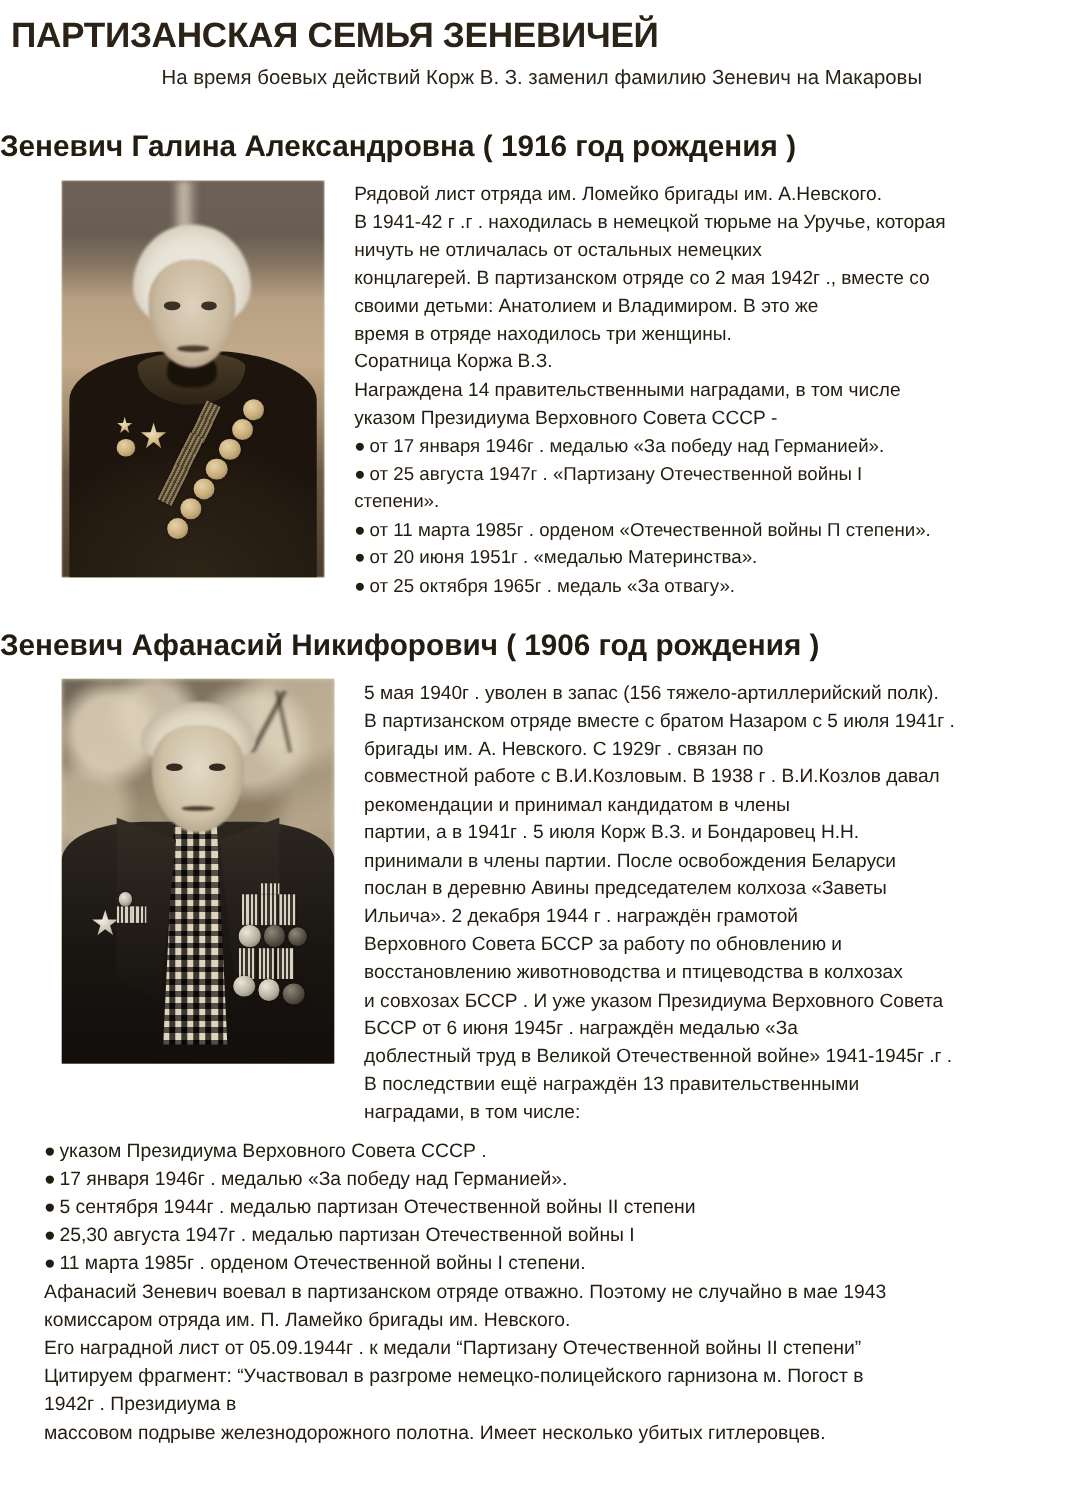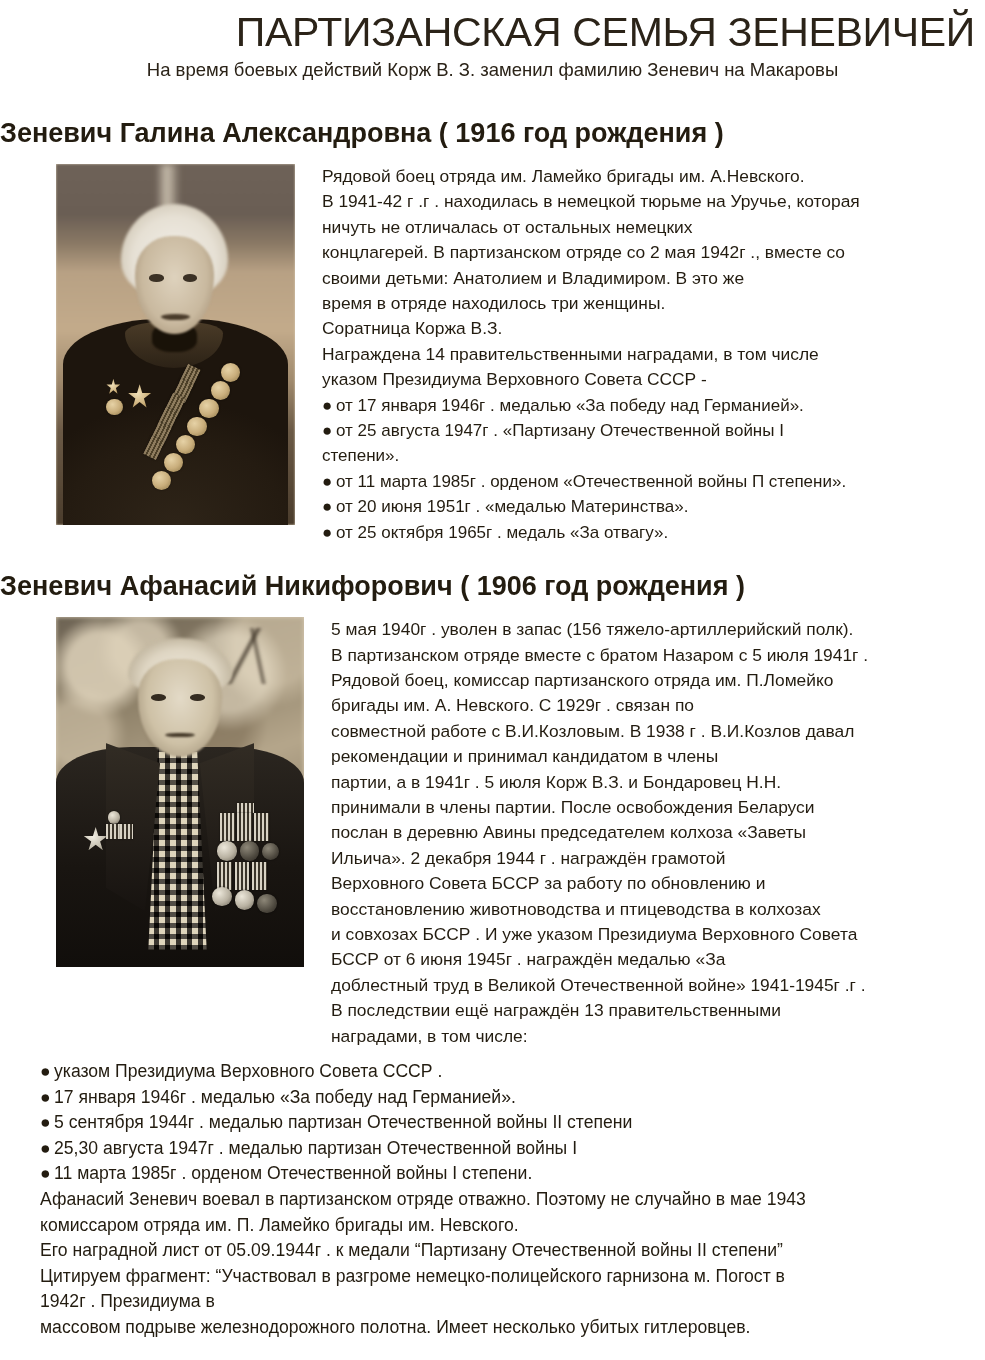--- a/index.html
+++ b/index.html
@@ -18,24 +18,24 @@
   }
   .page {
     width: 985px;
     height: 1360px;
     position: relative;
     background: #ffffff;
   }
 
   
   .main-title {
-    text-align: right;
-    font-size: 41px;
+    text-align: left;
+    font-size: 32px;
     line-height: 48px;
-    font-weight: 400;
+    font-weight: 700;
     letter-spacing: -0.3px;
     color: #2b2318;
     margin: 8px 0 0 0;
     padding: 0 10px;
     white-space: nowrap;
   }
   .subtitle {
     text-align: center;
     font-size: 18.5px;
     line-height: 24px;
@@ -324,21 +324,21 @@
         <div class="medal-disc" style="left:65%;top:60%;width:8%;height:5.3%;"></div>
         <div class="medal-disc" style="left:60%;top:65%;width:8%;height:5.3%;"></div>
         <div class="medal-disc" style="left:55%;top:70%;width:8%;height:5.3%;"></div>
         <div class="medal-disc" style="left:50%;top:75%;width:8%;height:5.3%;"></div>
         <div class="medal-disc" style="left:45%;top:80%;width:8%;height:5.3%;"></div>
         <div class="medal-disc" style="left:40%;top:85%;width:8%;height:5.3%;"></div>
       </div>
     </div>
 
     <div class="text-col">
-      <div class="body-line">Рядовой боец отряда им. Ламейко бригады им. А.Невского.</div>
+      <div class="body-line">Рядовой лист отряда им. Ломейко бригады им. А.Невского.</div>
       <div class="body-line">В 1941-42 г .г . находилась в немецкой тюрьме на Уручье, которая</div>
       <div class="body-line">ничуть не отличалась от остальных немецких</div>
       <div class="body-line">концлагерей. В партизанском отряде со 2 мая 1942г ., вместе со</div>
       <div class="body-line">своими детьми: Анатолием и Владимиром. В это же</div>
       <div class="body-line">время в отряде находилось три женщины.</div>
       <div class="body-line">Соратница Коржа В.З.</div>
       <div class="body-line">Награждена 14 правительственными наградами, в том числе</div>
       <div class="body-line">указом Президиума Верховного Совета СССР -</div>
 
       <div class="bullet-line">
@@ -394,21 +394,20 @@
         <div class="medal-bar" style="left:79%;top:70%;width:6%;height:8%;"></div>
         <div class="medal-gray" style="left:63%;top:77%;width:8%;height:5.6%;"></div>
         <div class="medal-gray" style="left:72%;top:78%;width:8%;height:5.6%;"></div>
         <div class="medal-dark" style="left:81%;top:79%;width:8%;height:5.6%;"></div>
       </div>
     </div>
 
     <div class="text-col">
       <div class="body-line">5 мая 1940г . уволен в запас (156 тяжело-артиллерийский полк).</div>
       <div class="body-line">В партизанском отряде вместе с братом Назаром с 5 июля 1941г .</div>
-      <div class="body-line">Рядовой боец, комиссар партизанского отряда им. П.Ломейко</div>
       <div class="body-line">бригады им. А. Невского. С 1929г . связан по</div>
       <div class="body-line">совместной работе с В.И.Козловым. В 1938 г . В.И.Козлов давал</div>
       <div class="body-line">рекомендации и принимал кандидатом в члены</div>
       <div class="body-line">партии, а в 1941г . 5 июля Корж В.З. и Бондаровец Н.Н.</div>
       <div class="body-line">принимали в члены партии. После освобождения Беларуси</div>
       <div class="body-line">послан в деревню Авины председателем колхоза «Заветы</div>
       <div class="body-line">Ильича». 2 декабря 1944 г . награждён грамотой</div>
       <div class="body-line">Верховного Совета БССР за работу по обновлению и</div>
       <div class="body-line">восстановлению животноводства и птицеводства в колхозах</div>
       <div class="body-line">и совхозах БССР . И уже указом Президиума Верховного Совета</div>

